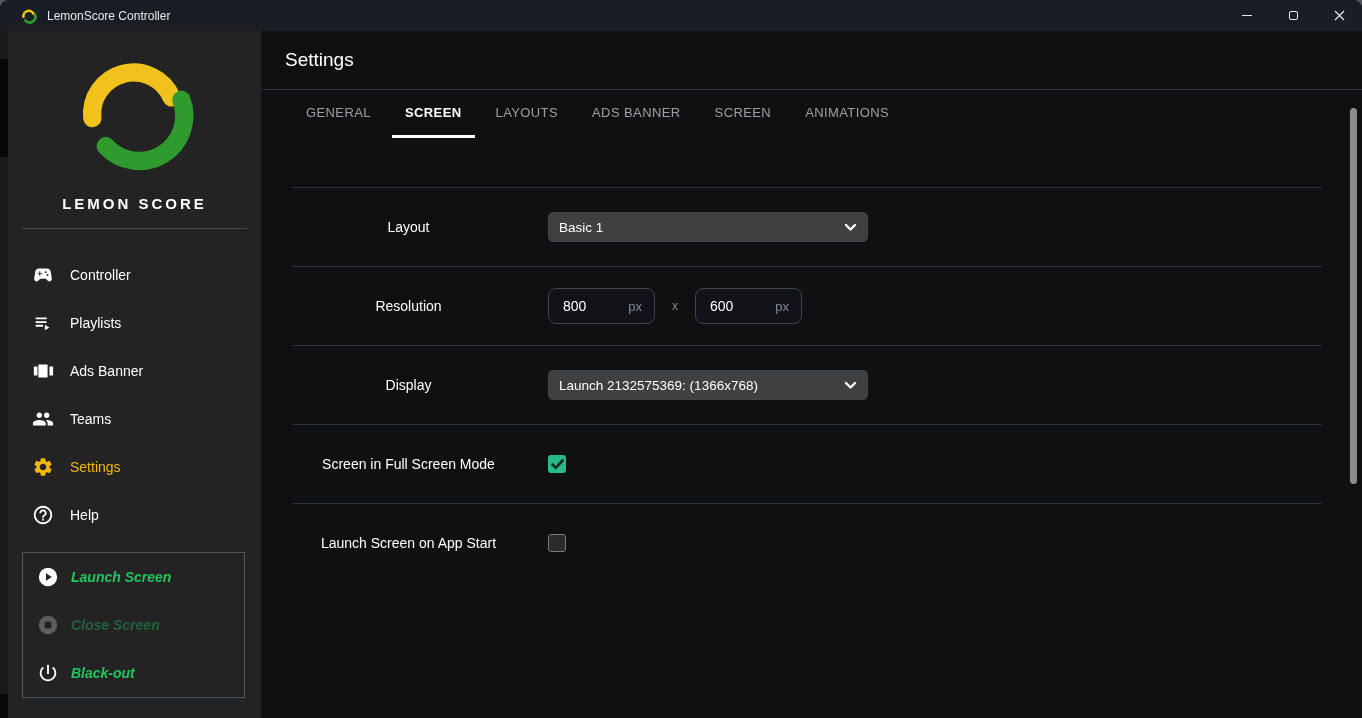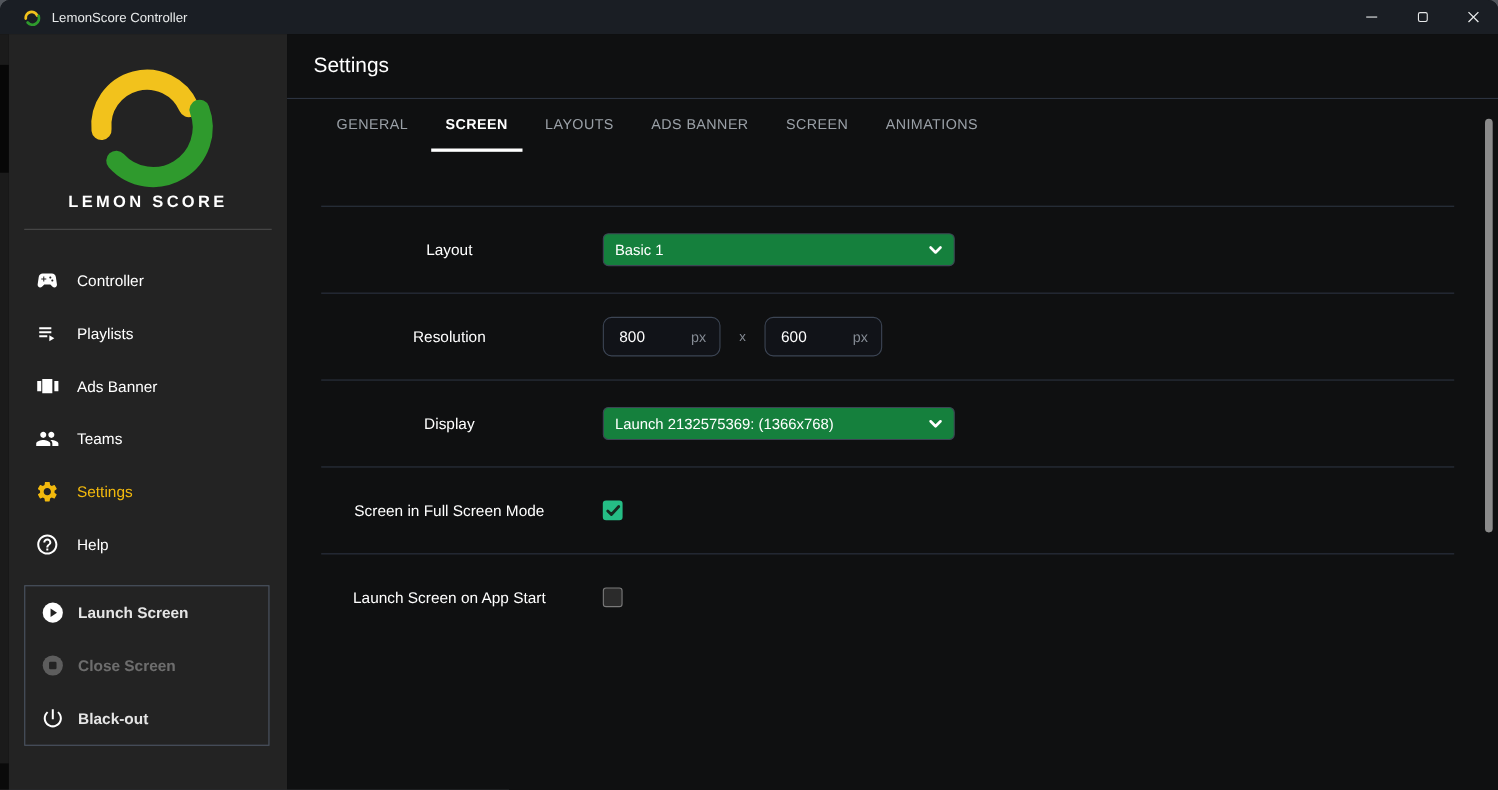--- a/index.html
+++ b/index.html
@@ -18,47 +18,47 @@
   
   .app-body { display:flex; height:687px; position:relative; }
   .left-strip { width:8px; background:#1b1b1b; position:relative; }
   .left-strip .notch { position:absolute; top:28px; left:0; width:100%; height:98px; background:#070707; }
   .left-strip .notch-b { position:absolute; bottom:0; left:0; width:100%; height:24px; background:#0a0a0a; }
 
   
   .sidebar { width:253px; background:#232323; display:flex; flex-direction:column; }
   .brand { padding-top:20px; text-align:center; }
   .brand svg { display:block; margin:0 auto; }
-  .brand-name { color:#fff; font-size:15px; font-weight:bold; letter-spacing:3px; margin-top:2px; }
+  .brand-name { color:#fff; font-size:15px; font-weight:bold; letter-spacing:3px; margin-top:22px; }
   .brand-divider { border:none; border-top:1px solid #4a4a4a; margin:16px 14px 0 14px; }
   .nav { margin-top:22px; }
   .nav-item { display:flex; align-items:center; height:48px; padding-left:24px; cursor:pointer; color:#fff; }
   .nav-item .icon { width:22px; height:22px; display:flex; align-items:center; justify-content:center; }
   .nav-item .label { margin-left:16px; font-size:14px; font-weight:normal; }
   .nav-item.active { color:#f2b90d; }
   .screen-actions { margin:13px 8px 5px 14px; border:1px solid #4d5664; width:223px; }
-  .action-item { display:flex; align-items:center; height:48px; padding-left:14px; cursor:pointer; color:#e5e5e5; }
+  .action-item { display:flex; align-items:center; height:48px; padding-left:14px; cursor:pointer; color:#22c55e;font-style:italic; }
   .action-item .icon { width:22px; height:22px; display:flex; align-items:center; justify-content:center; }
   .action-item .label { margin-left:12px; font-size:14px; font-weight:bold; }
   .action-item.disabled { opacity:.38; cursor:default; }
 
   
   .main { flex:1; background:#0f1011; position:relative; }
   .main-header { height:59px; display:flex; align-items:center; padding-left:24px; border-bottom:1px solid #2c3340; }
   .main-header h1 { color:#fff; font-size:19px; font-weight:normal; }
   .tabs { display:flex; height:48px; padding-left:32px; align-items:stretch; }
   .tab { display:flex; align-items:center; padding:0 13px; font-size:13px; letter-spacing:.4px; color:#9aa0a7; cursor:pointer; border-bottom:3px solid transparent; margin-right:8px; }
   .tab.active { color:#fff; border-bottom-color:#fff; font-weight:bold; }
 
   .form { margin-top:49px; }
   .form-row { display:flex; align-items:center; height:79px; margin:0 40px 0 31px; border-top:1px solid #2c3340; }
   .row-label { width:233px; text-align:center; color:#fff; font-size:14px; }
   .row-control { margin-left:23px; display:flex; align-items:center; }
 
-  .select { width:320px; height:30px; background:#15803d; border:1px solid #3c4554; border-radius:5px; display:flex; align-items:center; padding:0 10px; cursor:pointer; }
+  .select { width:320px; height:30px; background:#404040; border:1px solid #3c4554; border-radius:5px; display:flex; align-items:center; padding:0 10px; cursor:pointer; }
   .select .sel-value { color:#fff; font-size:13.5px; flex:1; white-space:nowrap; overflow:hidden; }
   .select .chev { display:flex; }
 
   .res-input { width:107px; height:36px; background:#111318; border:1px solid #3c4554; border-radius:8px; display:flex; align-items:center; padding:0 12px 0 14px; }
   .res-input input { flex:1; width:40px; background:transparent; border:none; outline:none; color:#fff; font-size:14px; font-family:"Liberation Sans", sans-serif; }
   .res-input .unit { color:#858b94; font-size:13px; }
   .res-sep { color:#858b94; font-size:12px; margin:0 17px; }
 
   .checkbox { width:18px; height:18px; border-radius:3px; display:flex; align-items:center; justify-content:center; cursor:pointer; }
   .checkbox.checked { background:#25bd85; }

